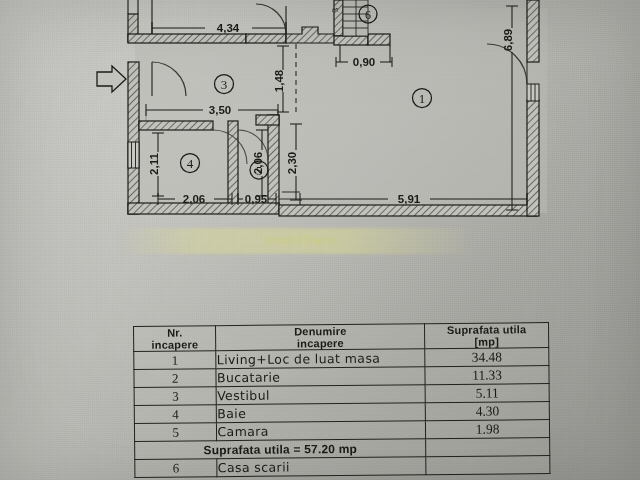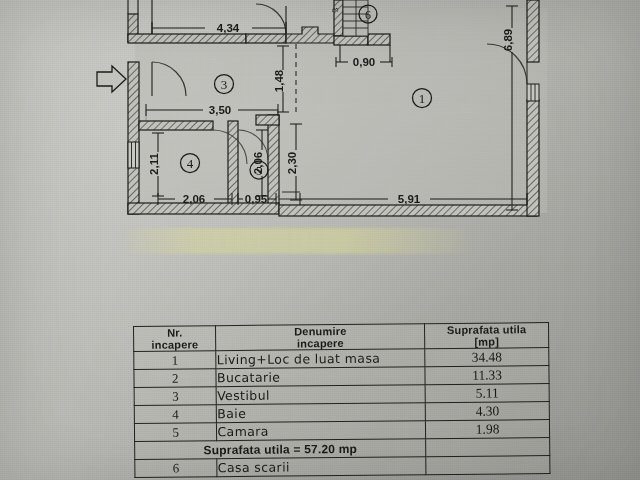--- a/index.html
+++ b/index.html
@@ -296,20 +296,21 @@
       <text x="224" y="89">3</text>
       <text x="422" y="103">1</text>
       <text x="190" y="168">4</text>
       <text x="259" y="175" font-size="12">5</text>
       <text x="368" y="19" font-size="12">6</text>
       <text x="338" y="10" font-size="9" transform="rotate(-90 338 10)">3</text>
     </g>
   </svg>
 
   <div class="watermark-band"></div>
+  <div class="watermark-text">imobiliare</div>
 
   <div class="schedule">
     <table class="sched">
       <thead>
         <tr>
           <th class="h c-nr">
             <div>Nr.</div>
             <div>incapere</div>
           </th>
           <th class="h c-name" style="text-align:center;padding-left:0">

